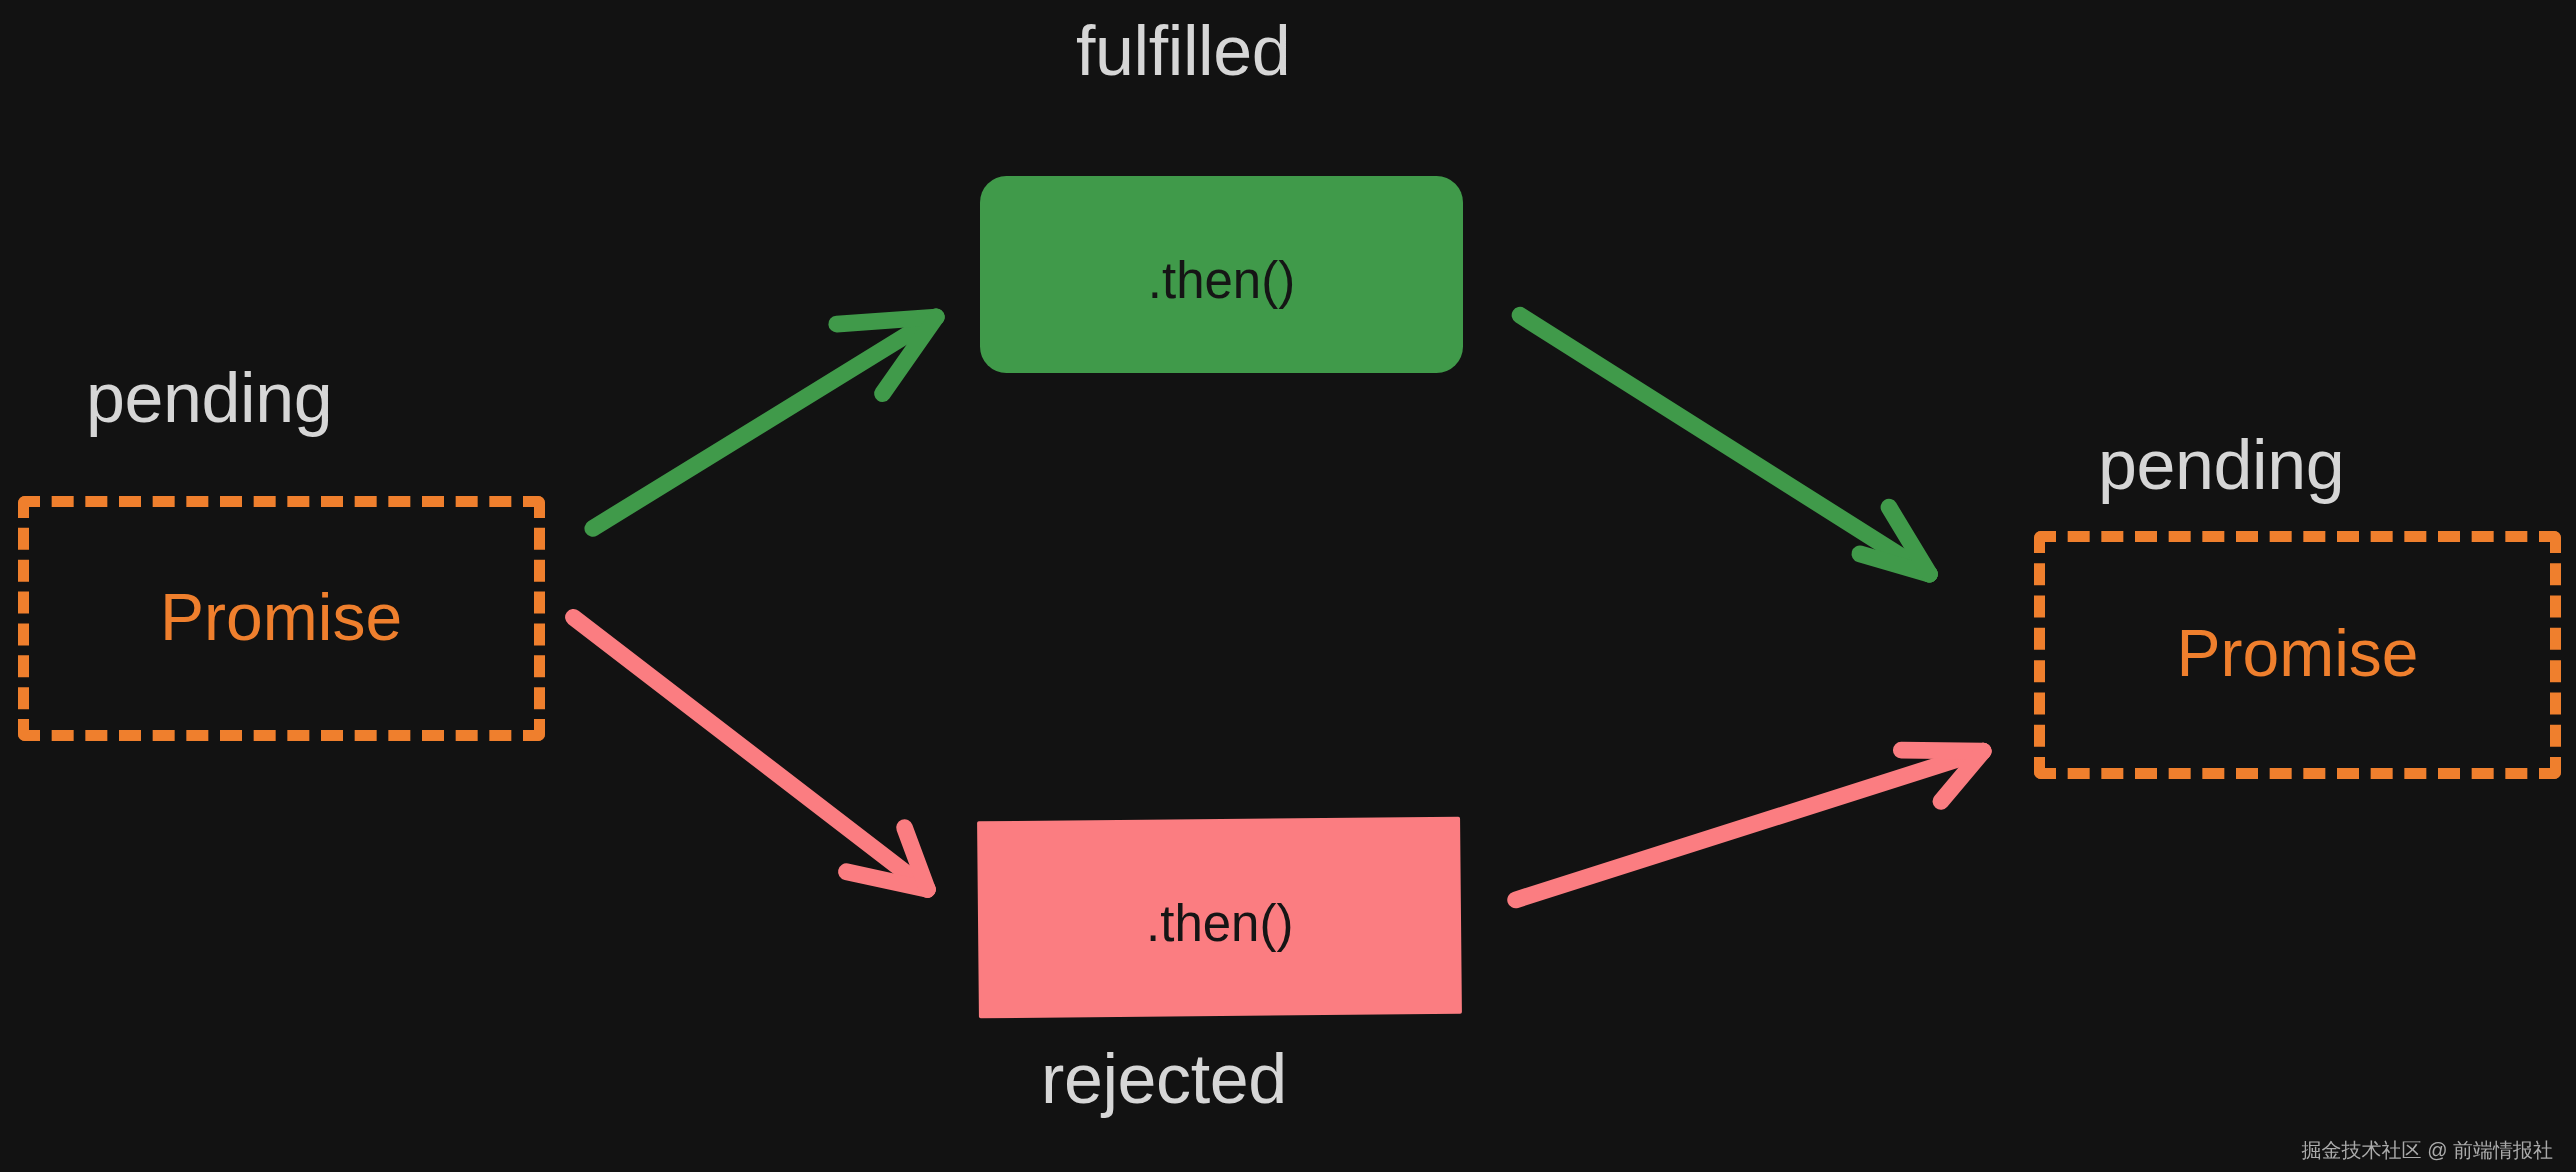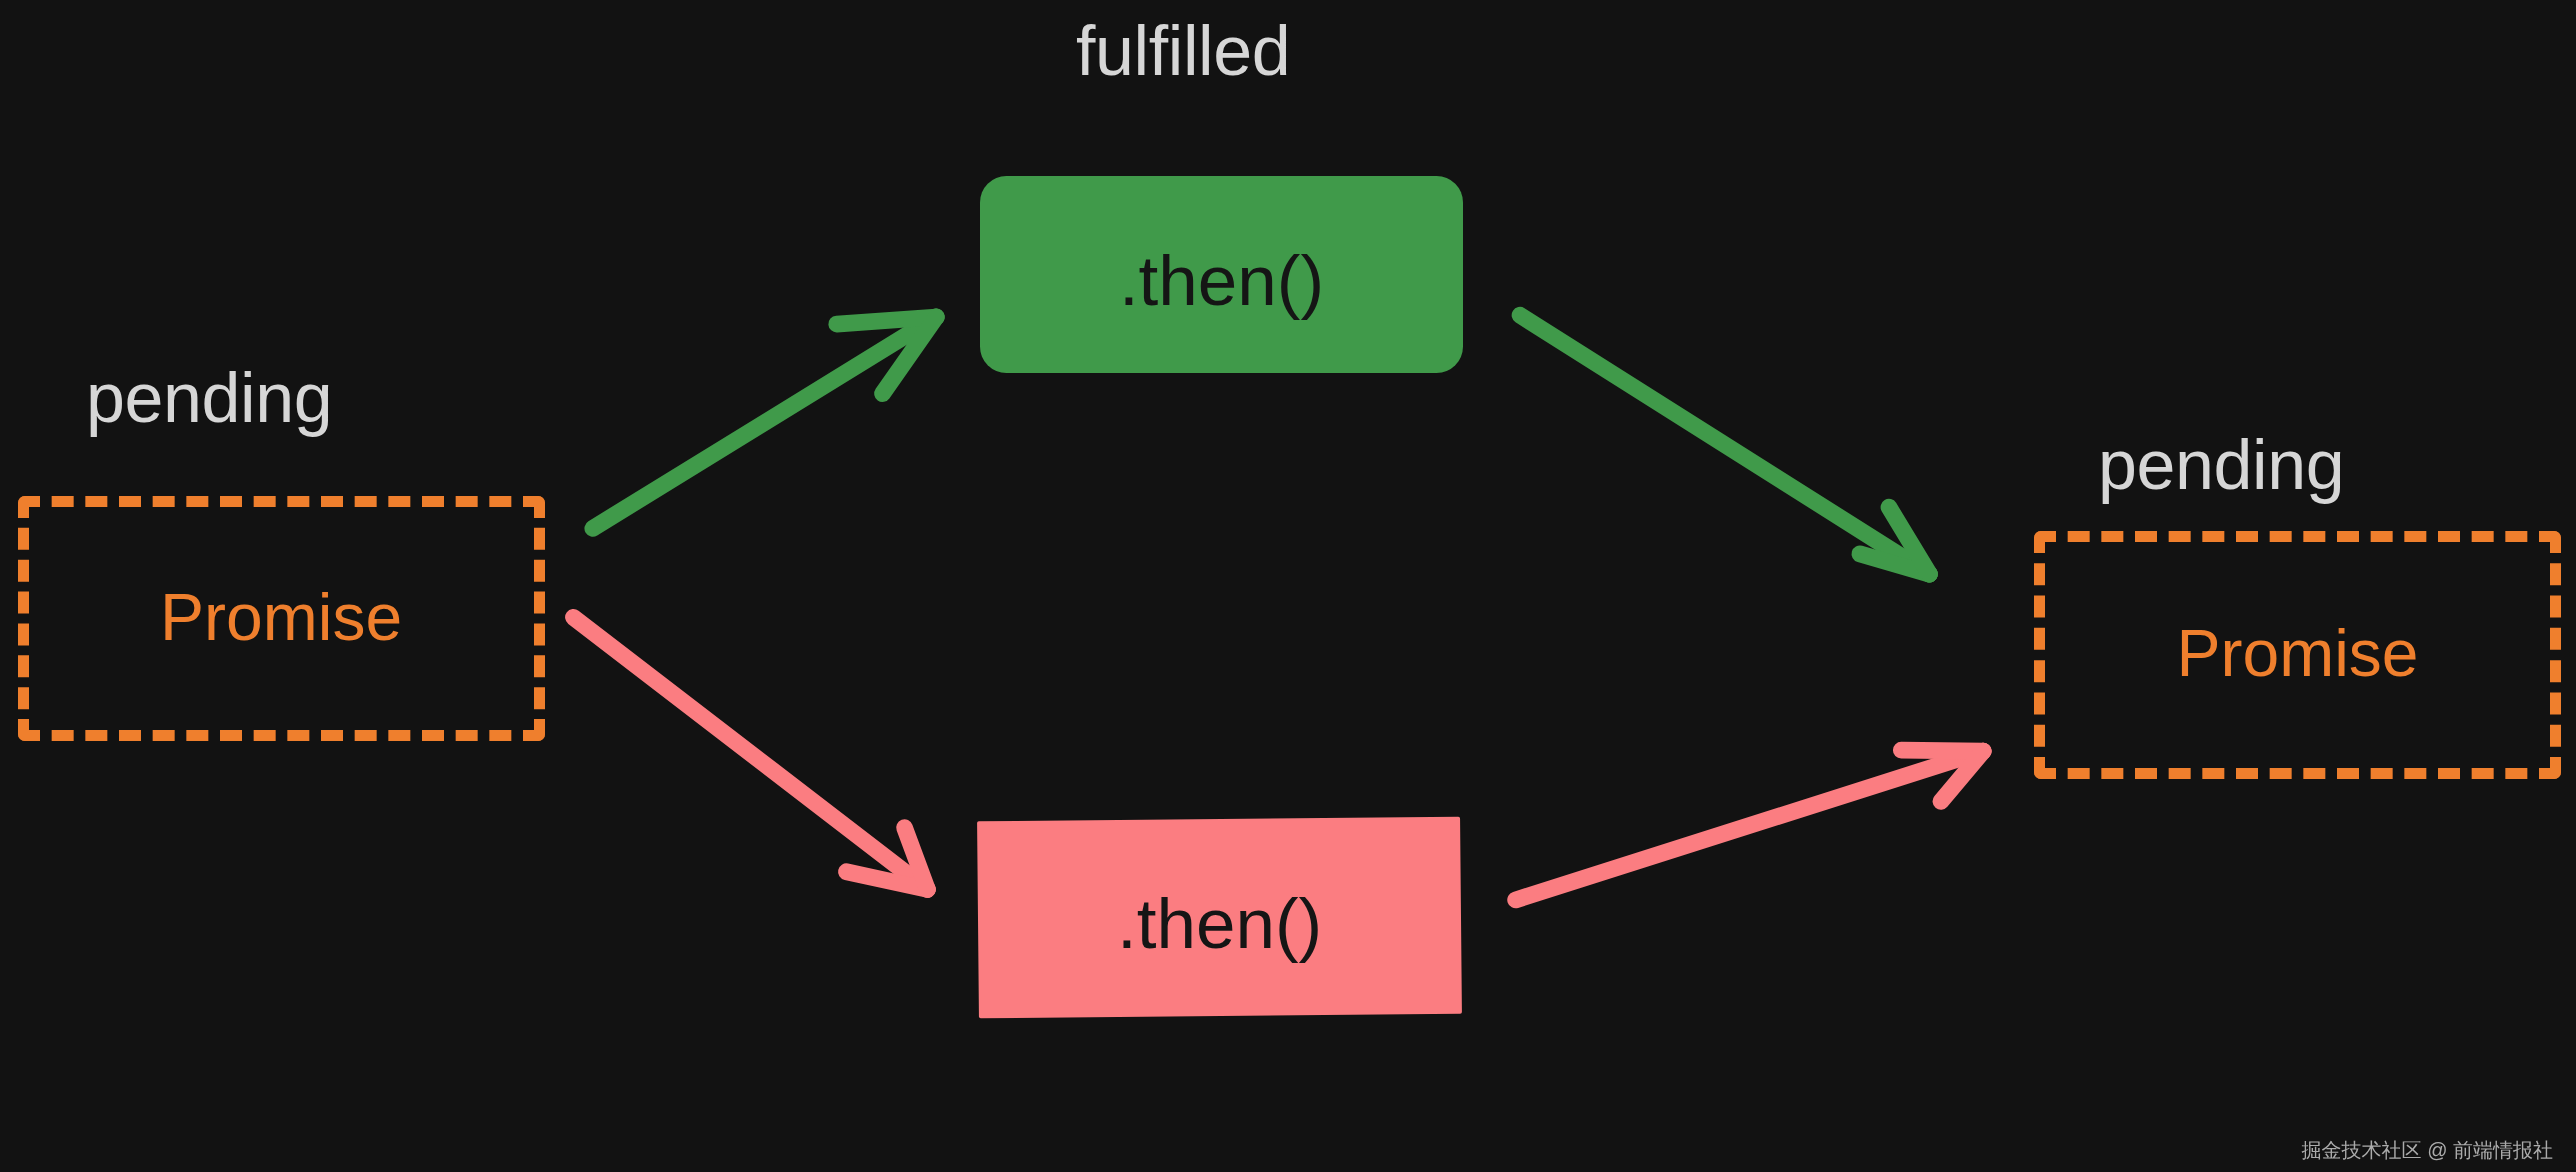--- a/index.html
+++ b/index.html
@@ -64,21 +64,21 @@
 
   
   .handler-box {
     position: absolute;
     display: flex;
     align-items: center;
     justify-content: center;
   }
   .handler-box .handler-text {
     color: #151515;
-    font-size: 71px;
+    font-size: 51px;
     line-height: 1;
     white-space: nowrap;
     position: relative;
     top: -2.6px;
     margin-top: 17px;
   }
   #then-box {
     left: 980px;
     top: 176px;
     width: 483px;
@@ -138,20 +138,21 @@
       <path d="M 1721 1022 L 2252 853" stroke="#fb7d81" stroke-width="19" stroke-linecap="round" fill="none"></path>
       <path d="M 2252 853 L 2159 852" stroke="#fb7d81" stroke-width="19" stroke-linecap="round" fill="none"></path>
       <path d="M 2252 853 L 2204 910" stroke="#fb7d81" stroke-width="19" stroke-linecap="round" fill="none"></path>
     </g>
   </svg>
 
   <div class="state-label" id="label-pending-left">pending</div>
 
   <div class="state-label" id="label-fulfilled">fulfilled</div>
 
+  <div class="state-label" id="label-rejected">rejected</div>
 
   <div class="state-label" id="label-pending-right">pending</div>
 
   <div class="promise-box" id="promise-left">
     <span class="promise-text">Promise</span>
   </div>
 
   <div class="handler-box" id="then-box">
     <span class="handler-text">.then()</span>
   </div>

